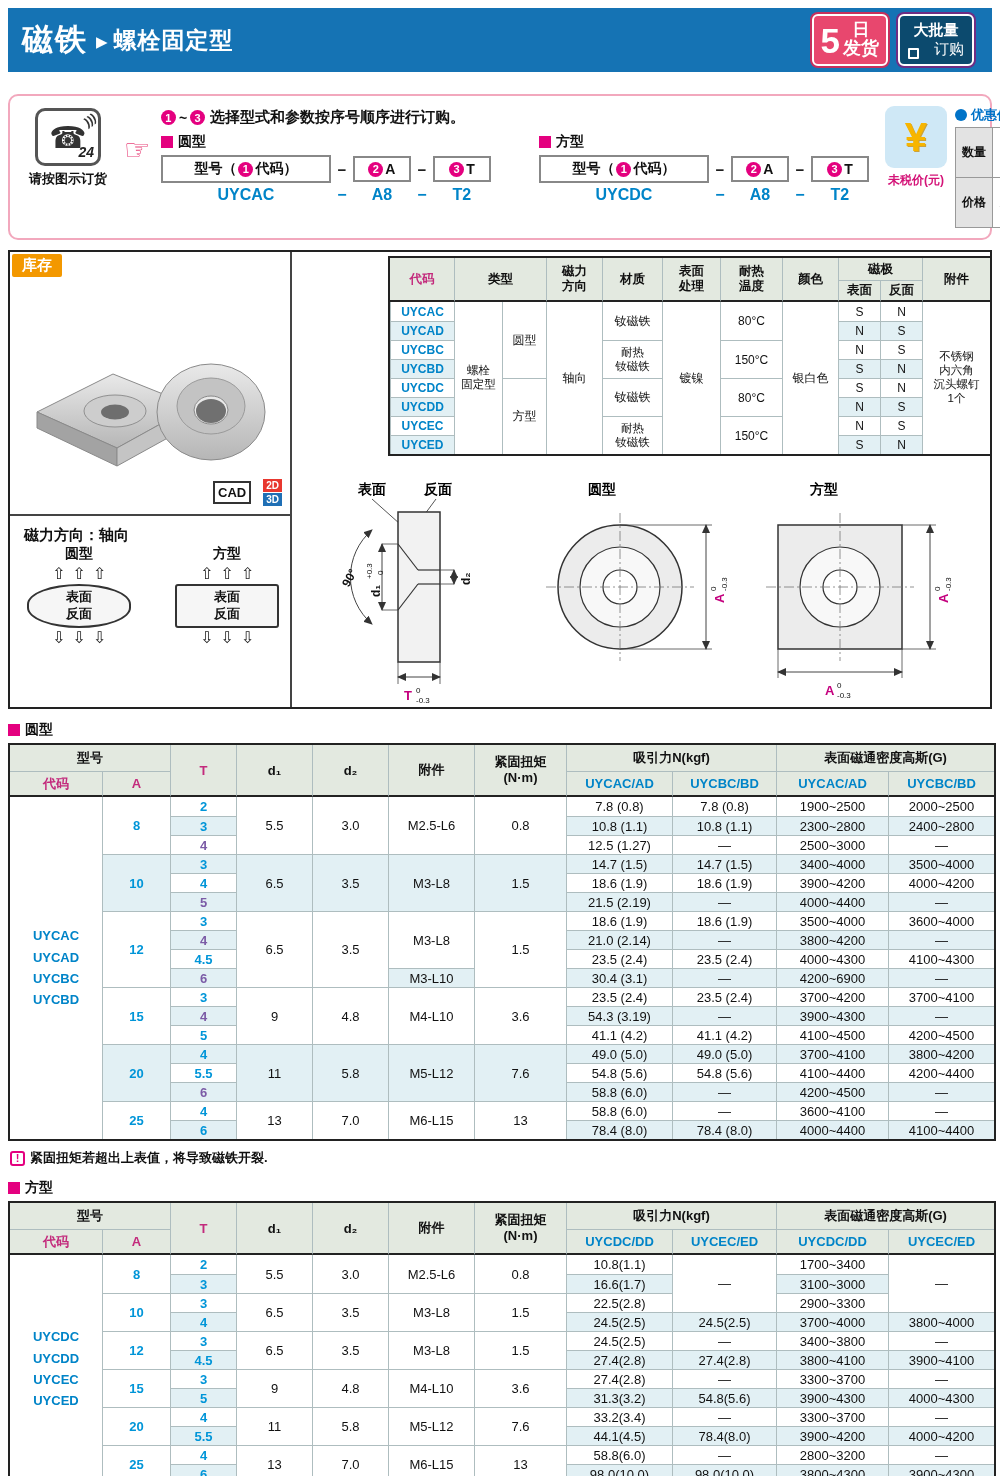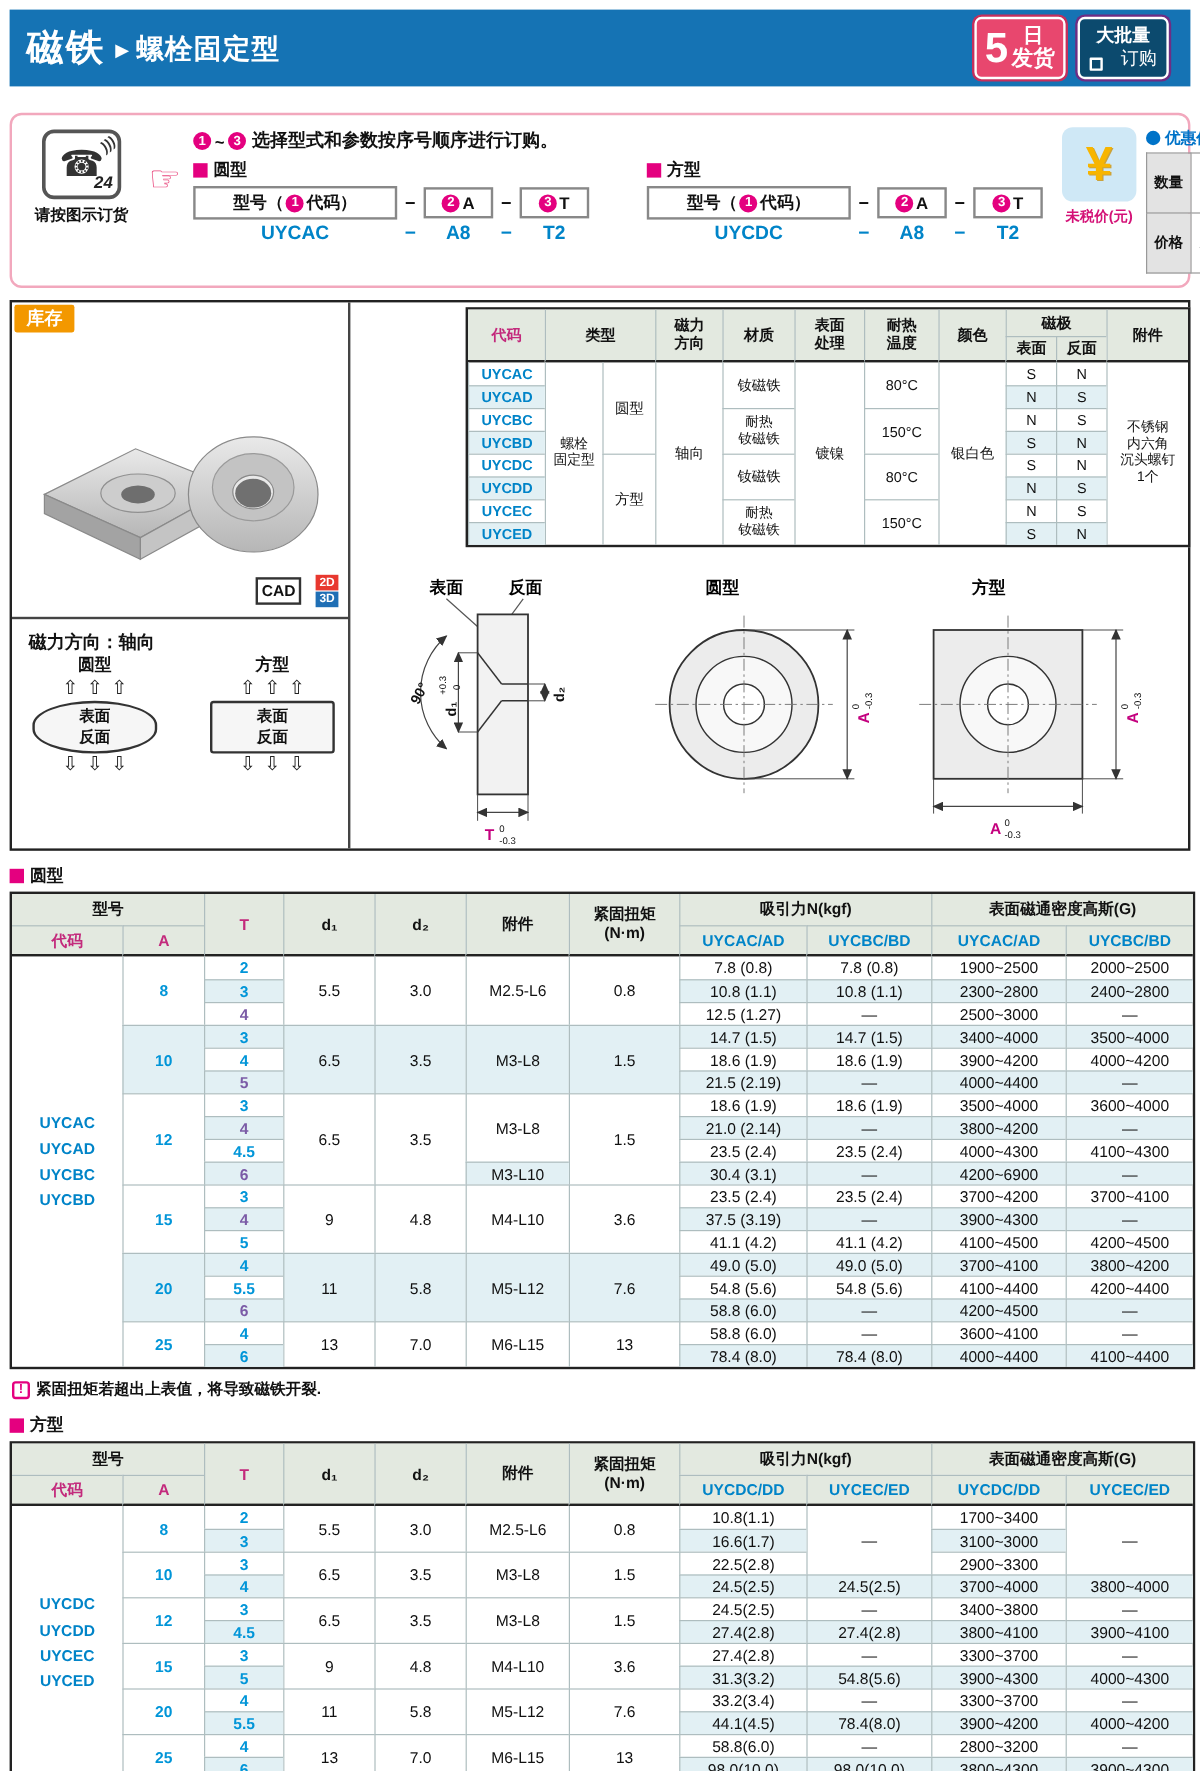--- a/index.html
+++ b/index.html
@@ -635,21 +635,21 @@
           <td rowspan="3" class="mw g">4.8</td>
           <td rowspan="3" class="mw g">M4-L10</td>
           <td rowspan="3" class="mw g">3.6</td>
           <td class="g">23.5 (2.4)</td>
           <td class="g">23.5 (2.4)</td>
           <td class="g">3700~4200</td>
           <td class="g">3700~4100</td>
         </tr>
         <tr>
           <td class="tcol purple">4</td>
-          <td>37.5 (3.19)</td>
+          <td>54.3 (3.19)</td>
           <td>—</td>
           <td>3900~4300</td>
           <td>—</td>
         </tr>
         <tr>
           <td class="tcol blue">5</td>
           <td>41.1 (4.2)</td>
           <td>41.1 (4.2)</td>
           <td>4100~4500</td>
           <td>4200~4500</td>

